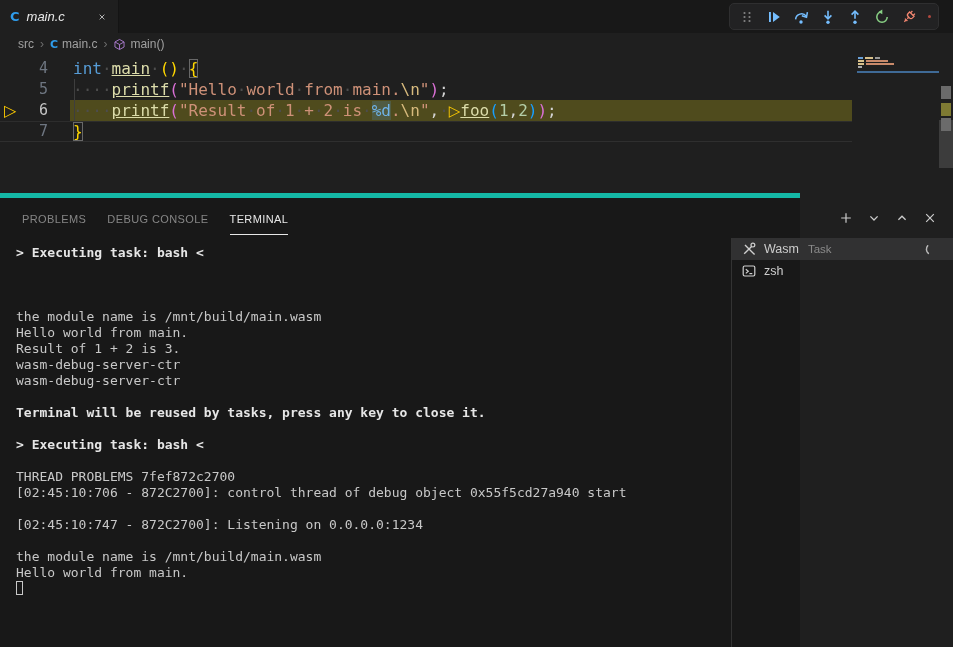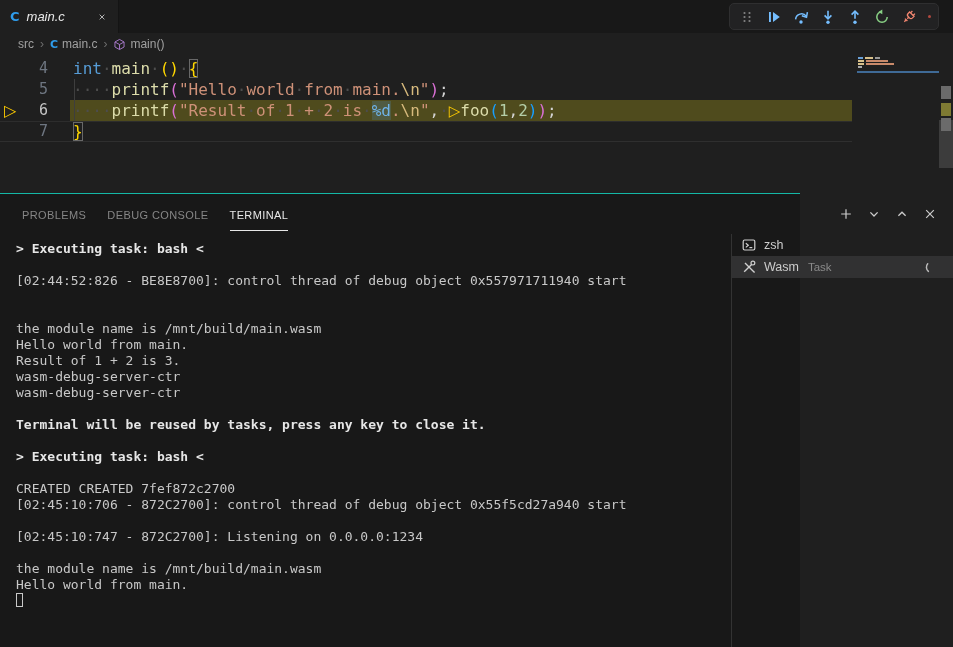--- a/index.html
+++ b/index.html
@@ -34,21 +34,21 @@
   .line7-box { position:absolute; left:0; top:66px; width:852px; height:21px;
                border-top:1px solid #2d2d2d; border-bottom:1px solid #2f2f2f; }
   .indent-guide { position:absolute; left:74px; top:24px; width:1px; height:42px; background:#3e3e3e; }
   #code-lines { position:absolute; left:0; top:3px; right:96px; }
   .code-row { display:flex; height:21px; line-height:21px;
               font-family:"DejaVu Sans Mono", monospace; font-size:16px; white-space:pre; }
   .lnum { width:48px; text-align:right; color:#6e7681; flex:none; font-size:15px; }
   .code-row.current .lnum { color:#c6c6c6; }
   .ltext { margin-left:25px; white-space:pre; }
   .tk-kw  { color:#569cd6; }
-  .tk-fn  { color:#dcdcaa; }
+  .tk-fn  { color:#dcdcaa;text-decoration:underline; }
   .tk-str { color:#ce9178; }
   .tk-esc { color:#d7ba7d; }
   .tk-fmt { color:#6fb3e8; background:rgba(86,156,214,.20); }
   .tk-num { color:#b5cea8; }
   .tk-pu  { color:#d4d4d4; }
   .tk-ws  { color:#4d4d4d; }
   .tk-b1  { color:#ffd700; }
   .tk-b2  { color:#da70d6; }
   .tk-b3  { color:#179fff; }
   .tk-b1m { color:#ffd700; outline:1px solid #686868; outline-offset:-1px; }
@@ -58,21 +58,21 @@
 
   .minimap { position:absolute; left:857px; top:0; width:82px; height:138px; }
   .mm-row { position:absolute; height:2px; }
   .mm-blue-line { position:absolute; left:0; top:16px; width:82px; height:2px; background:#3f6a96; }
   .overview { position:absolute; left:939px; top:0; width:14px; height:138px; }
   .ov-slider { position:absolute; left:0; top:65px; width:14px; height:48px; background:#3c3c3c; }
   .ov-mark { position:absolute; left:2px; width:10px; height:13px; }
 
   
   .panel { position:absolute; left:0; top:193px; width:800px; height:454px; background:#181818;
-           border-top:1px solid #14b8a6; }
+           border-top:5px solid #14b8a6; }
   .panel-header { position:absolute; left:0; top:0; width:953px; height:40px; display:flex; align-items:center; }
   .ptabs { display:flex; gap:21px; margin-left:22px; }
   .ptab { font-size:11px; letter-spacing:.4px; color:#868686; padding:12px 0 9px 0; border-bottom:1px solid transparent; }
   .ptab.active { color:#e7e7e7; border-bottom-color:#e7e7e7; }
   .pactions { margin-left:auto; margin-right:12px; display:flex; gap:6px; }
   .pbtn { width:22px; height:22px; display:flex; align-items:center; justify-content:center; color:#cccccc; }
 
   .panel-body { position:absolute; left:0; top:40px; width:953px; height:414px; }
   .terminal { position:absolute; left:0; top:0; width:731px; height:414px; padding:7px 0 0 16px;
               font-family:"DejaVu Sans Mono", monospace; font-size:13px; color:#c8c8c8; overflow:hidden; }
@@ -243,66 +243,65 @@
             <svg width="16" height="16" viewBox="0 0 16 16">
               <path d="M4.2 4.2 L11.8 11.8 M11.8 4.2 L4.2 11.8" stroke="currentColor" stroke-width="1.2" fill="none"></path>
             </svg>
           </div>
         </div>
     </div>
     <div class="panel-body">
       <div class="terminal" id="term">
           <div class="tline bold">&gt; Executing task: bash &lt;</div>
           <div class="tline">&nbsp;</div>
-          <div class="tline">[02:44:52:826 - BE8E8700]: control thread of debug object 0x557971711940 start</div>
           <div class="tline">&nbsp;</div>
           <div class="tline">&nbsp;</div>
           <div class="tline">the module name is /mnt/build/main.wasm</div>
           <div class="tline">Hello world from main.</div>
           <div class="tline">Result of 1 + 2 is 3.</div>
           <div class="tline">wasm-debug-server-ctr</div>
           <div class="tline">wasm-debug-server-ctr</div>
           <div class="tline">&nbsp;</div>
           <div class="tline bold">Terminal will be reused by tasks, press any key to close it.</div>
           <div class="tline">&nbsp;</div>
           <div class="tline bold">&gt; Executing task: bash &lt;</div>
           <div class="tline">&nbsp;</div>
-          <div class="tline">CREATED CREATED 7fef872c2700</div>
+          <div class="tline">THREAD PROBLEMS 7fef872c2700</div>
           <div class="tline">[02:45:10:706 - 872C2700]: control thread of debug object 0x55f5cd27a940 start</div>
           <div class="tline">&nbsp;</div>
           <div class="tline">[02:45:10:747 - 872C2700]: Listening on 0.0.0.0:1234</div>
           <div class="tline">&nbsp;</div>
           <div class="tline">the module name is /mnt/build/main.wasm</div>
           <div class="tline">Hello world from main.</div>
           <div class="tline"><span class="cursor"></span></div>
         </div>
       <div class="term-list" id="termlist">
-          <div class="tl-row">
-            <span class="tl-icon">
-              <svg width="16" height="16" viewBox="0 0 16 16">
-                <rect x="2.2" y="3" width="11.6" height="10" rx="1.4" fill="none" stroke="currentColor" stroke-width="1.2"></rect>
-                <path d="M4.8 6.2 L7.3 8.3 L4.8 10.4" stroke="currentColor" stroke-width="1.2" fill="none"></path>
-                <path d="M8.4 10.6 H11.3" stroke="currentColor" stroke-width="1.2"></path>
-              </svg>
-            </span>
-            <span>zsh</span>
-          </div>
           <div class="tl-row selected">
             <span class="tl-icon">
               <svg width="16" height="16" viewBox="0 0 16 16">
                 <path d="M3.2 12.8 L10.6 5.4" stroke="currentColor" stroke-width="1.4" fill="none"></path>
                 <circle cx="11.9" cy="4.1" r="1.9" fill="none" stroke="currentColor" stroke-width="1.2"></circle>
                 <path d="M4 4 L12 12 M12 12 l1.6 1.6" stroke="currentColor" stroke-width="1.4" fill="none"></path>
               </svg>
             </span>
             <span>Wasm</span>
             <span class="tl-badge">Task</span>
             <span class="tl-spin">
               <svg width="16" height="16" viewBox="0 0 16 16">
                 <path d="M5.4 12.4 A5.3 5.3 0 0 1 4.7 4.8" fill="none" stroke="currentColor" stroke-width="1.5" stroke-linecap="round"></path>
               </svg>
             </span>
           </div>
+          <div class="tl-row">
+            <span class="tl-icon">
+              <svg width="16" height="16" viewBox="0 0 16 16">
+                <rect x="2.2" y="3" width="11.6" height="10" rx="1.4" fill="none" stroke="currentColor" stroke-width="1.2"></rect>
+                <path d="M4.8 6.2 L7.3 8.3 L4.8 10.4" stroke="currentColor" stroke-width="1.2" fill="none"></path>
+                <path d="M8.4 10.6 H11.3" stroke="currentColor" stroke-width="1.2"></path>
+              </svg>
+            </span>
+            <span>zsh</span>
+          </div>
         </div>
     </div>
   </div>
 
 </div>
 
 </body></html>

